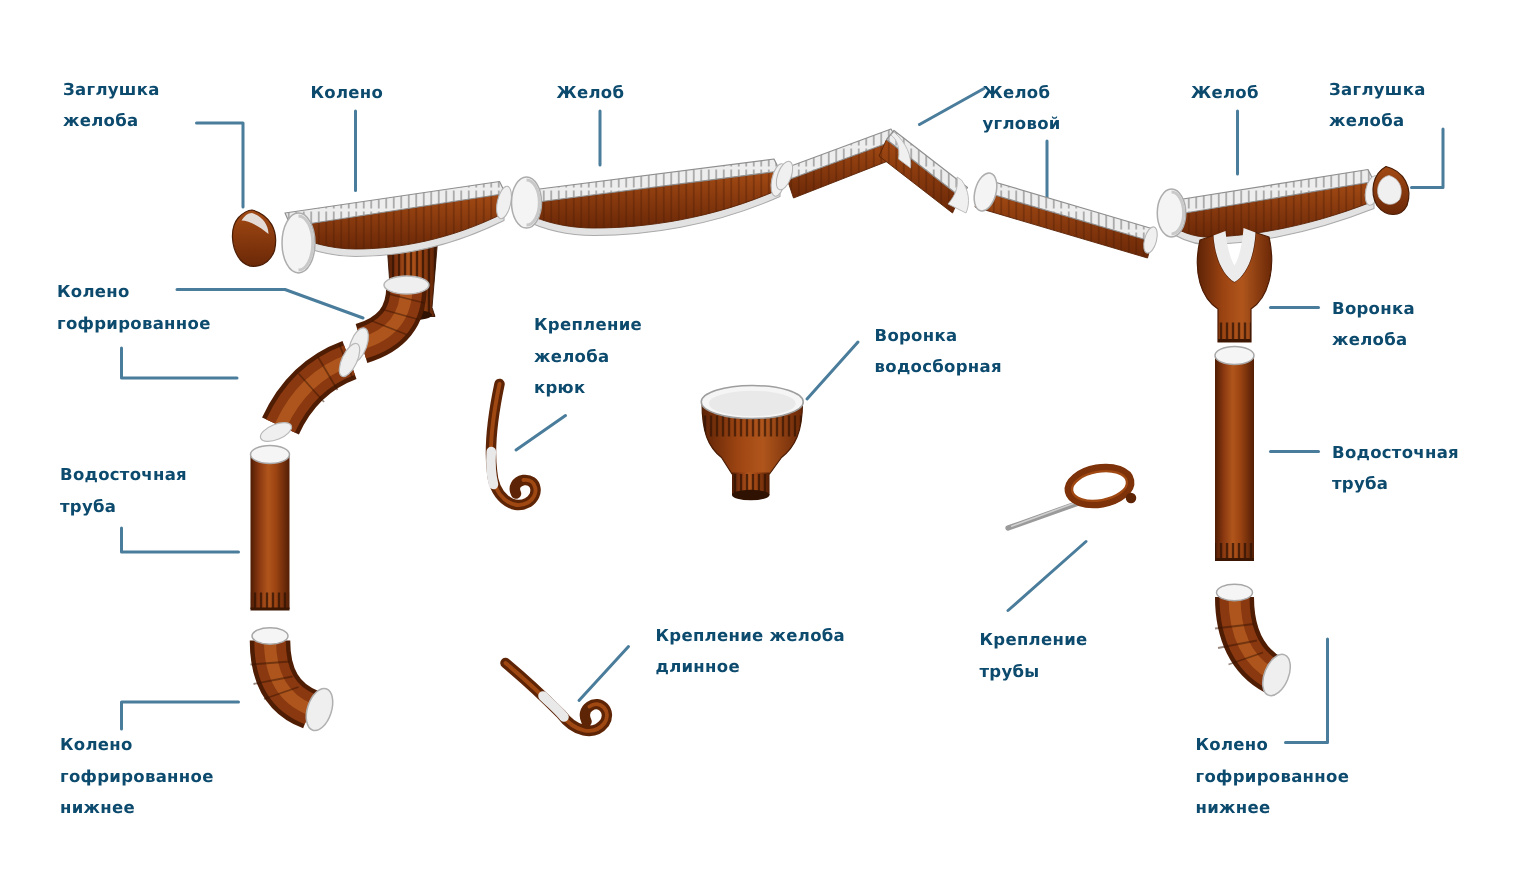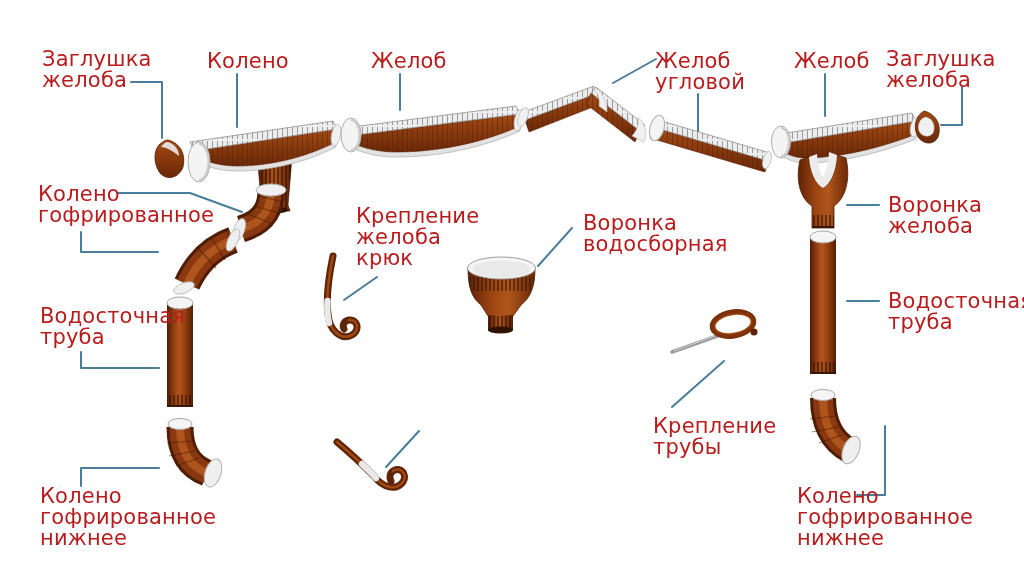--- a/index.html
+++ b/index.html
@@ -1,20 +1,20 @@
 <!DOCTYPE html>
 <html><head>
 <meta charset="utf-8">
 <style>
   html,body{margin:0;padding:0;background:#fff;}
   #stage{position:relative;width:1024px;height:583px;background:#fff;overflow:hidden;
          font-family:"DejaVu Sans","Liberation Sans",sans-serif;}
   #diagram-svg{position:absolute;left:0;top:0;}
-  .lbl{position:absolute;color:#b91c1c;font-size:21px;line-height:21px;
-       letter-spacing:0.2px;white-space:pre-line;}
+  .lbl{position:absolute;color:#0c4a6e;font-size:11px;line-height:21px;
+       letter-spacing:0.2px;white-space:pre-line;font-weight:bold;}
   #lb-cap-left{left:42px;top:49px}
   #lb-kanadka{left:207px;top:51px}
   #lb-gutter-left{left:371px;top:51px}
   #lb-gutter-corner{left:655px;top:51px}
   #lb-gutter-right{left:794px;top:51px}
   #lb-cap-right{left:886px;top:49px}
   #lb-elbow-left{left:38px;top:184px}
   #lb-hook-short{left:356px;top:206px}
   #lb-funnel-collector{left:583px;top:213px}
   #lb-funnel-gutter{left:888px;top:195px}
@@ -271,20 +271,22 @@
 желоба
 крюк</div>
 <div class="lbl" id="lb-funnel-collector">Воронка
 водосборная</div>
 <div class="lbl" id="lb-funnel-gutter">Воронка
 желоба</div>
 <div class="lbl" id="lb-downpipe-left">Водосточная
 труба</div>
 <div class="lbl" id="lb-downpipe-right">Водосточная
 труба</div>
+<div class="lbl" id="lb-hook-long">Крепление желоба
+длинное</div>
 <div class="lbl" id="lb-pipe-clamp">Крепление
 трубы</div>
 <div class="lbl" id="lb-elbow-bottom-left">Колено
 гофрированное
 нижнее</div>
 <div class="lbl" id="lb-elbow-bottom-right">Колено
 гофрированное
 нижнее</div>
 
 </div>

